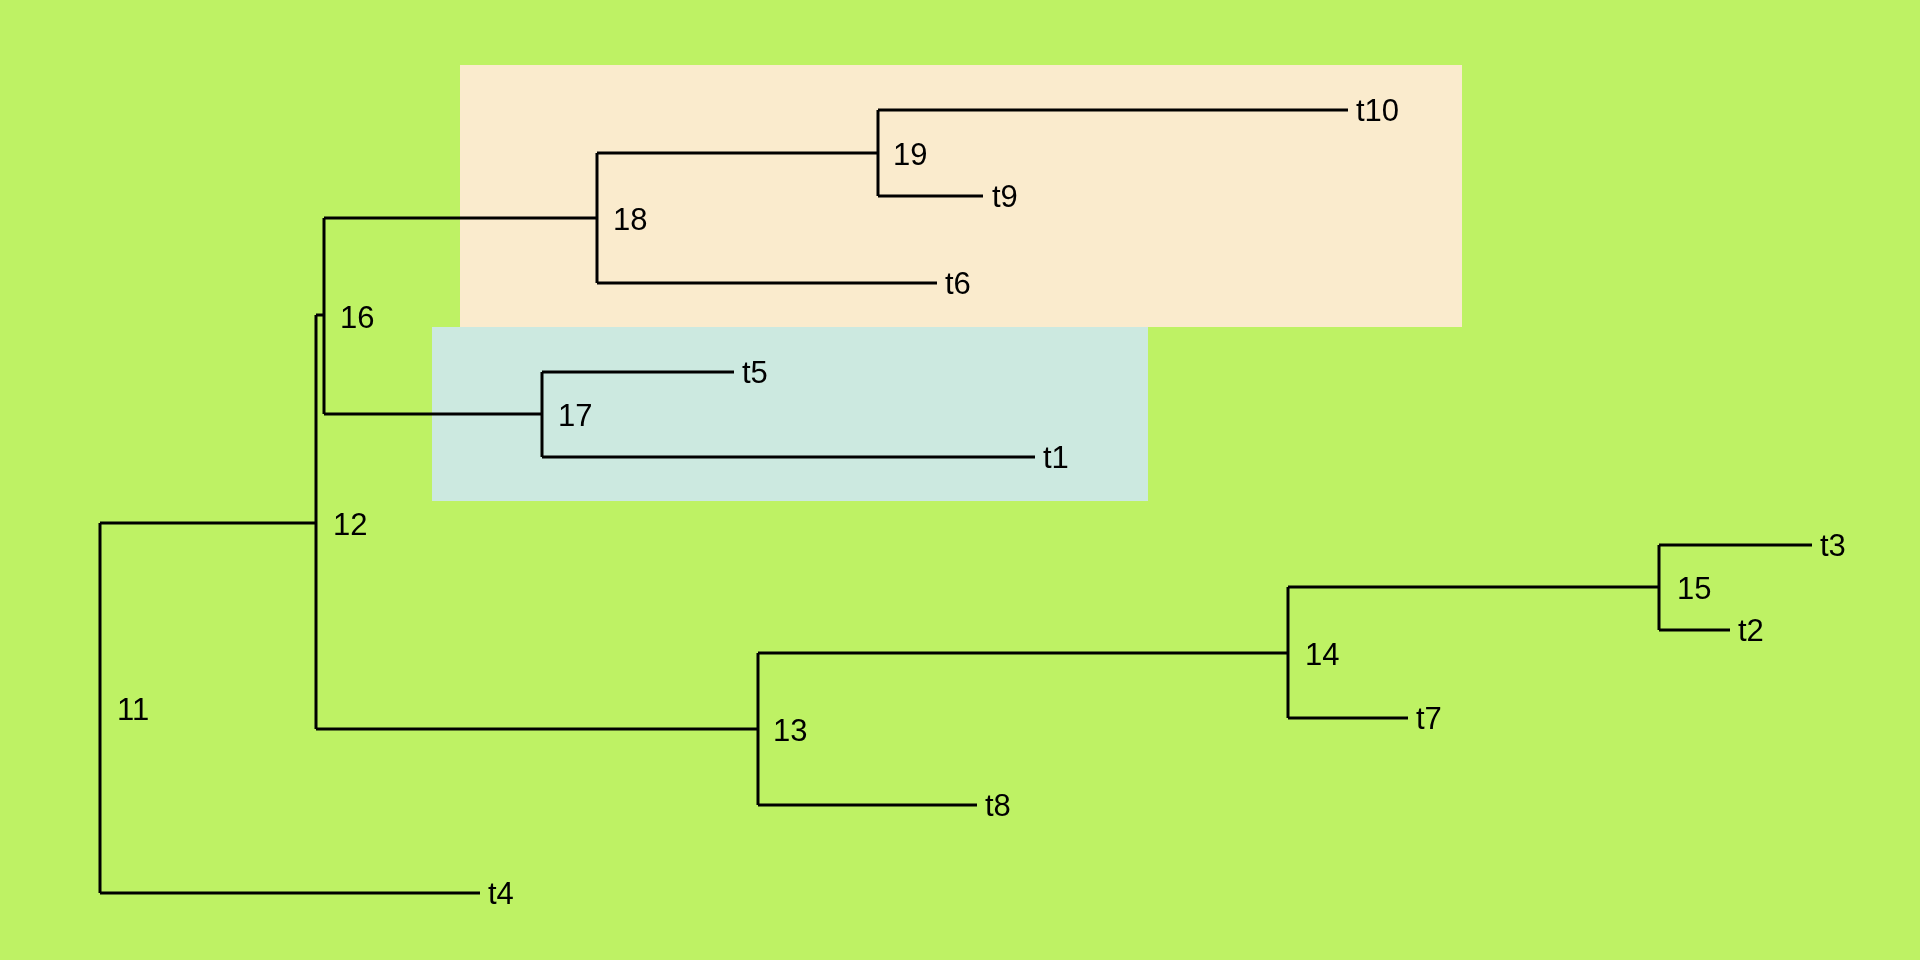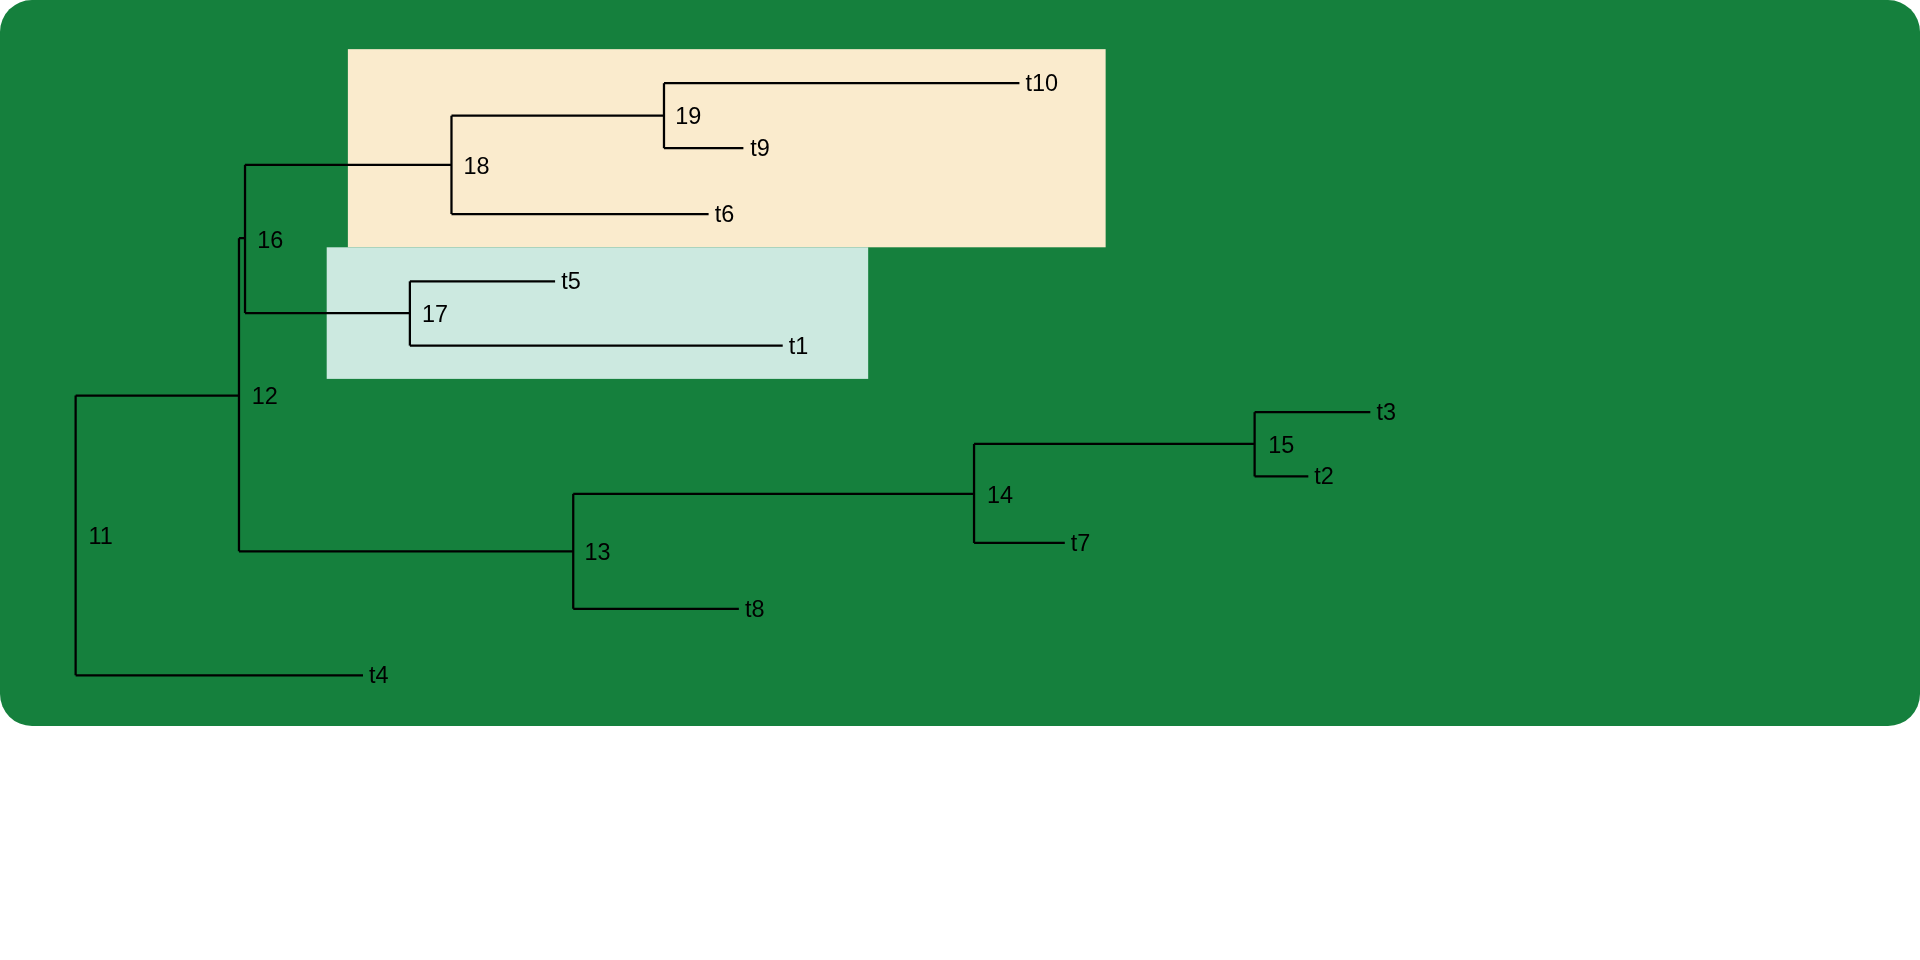--- a/index.html
+++ b/index.html
@@ -3,25 +3,24 @@
 <meta charset="utf-8">
 <style>
   html, body {
     margin: 0;
     padding: 0;
     background: #ffffff;
   }
   .stage {
     position: relative;
     width: 1920px;
-    height: 726px;
-    background: #15803d;
+    height: 960px;
+    background: #bef264;
     overflow: hidden;
     font-family: "Liberation Sans", sans-serif;
-    border-radius: 32px;
   }
   .stage svg {
     position: absolute;
     left: 0;
     top: 0;
     width: 100%;
     height: 100%;
   }
   .tree-label {
     font-family: "Liberation Sans", sans-serif;

